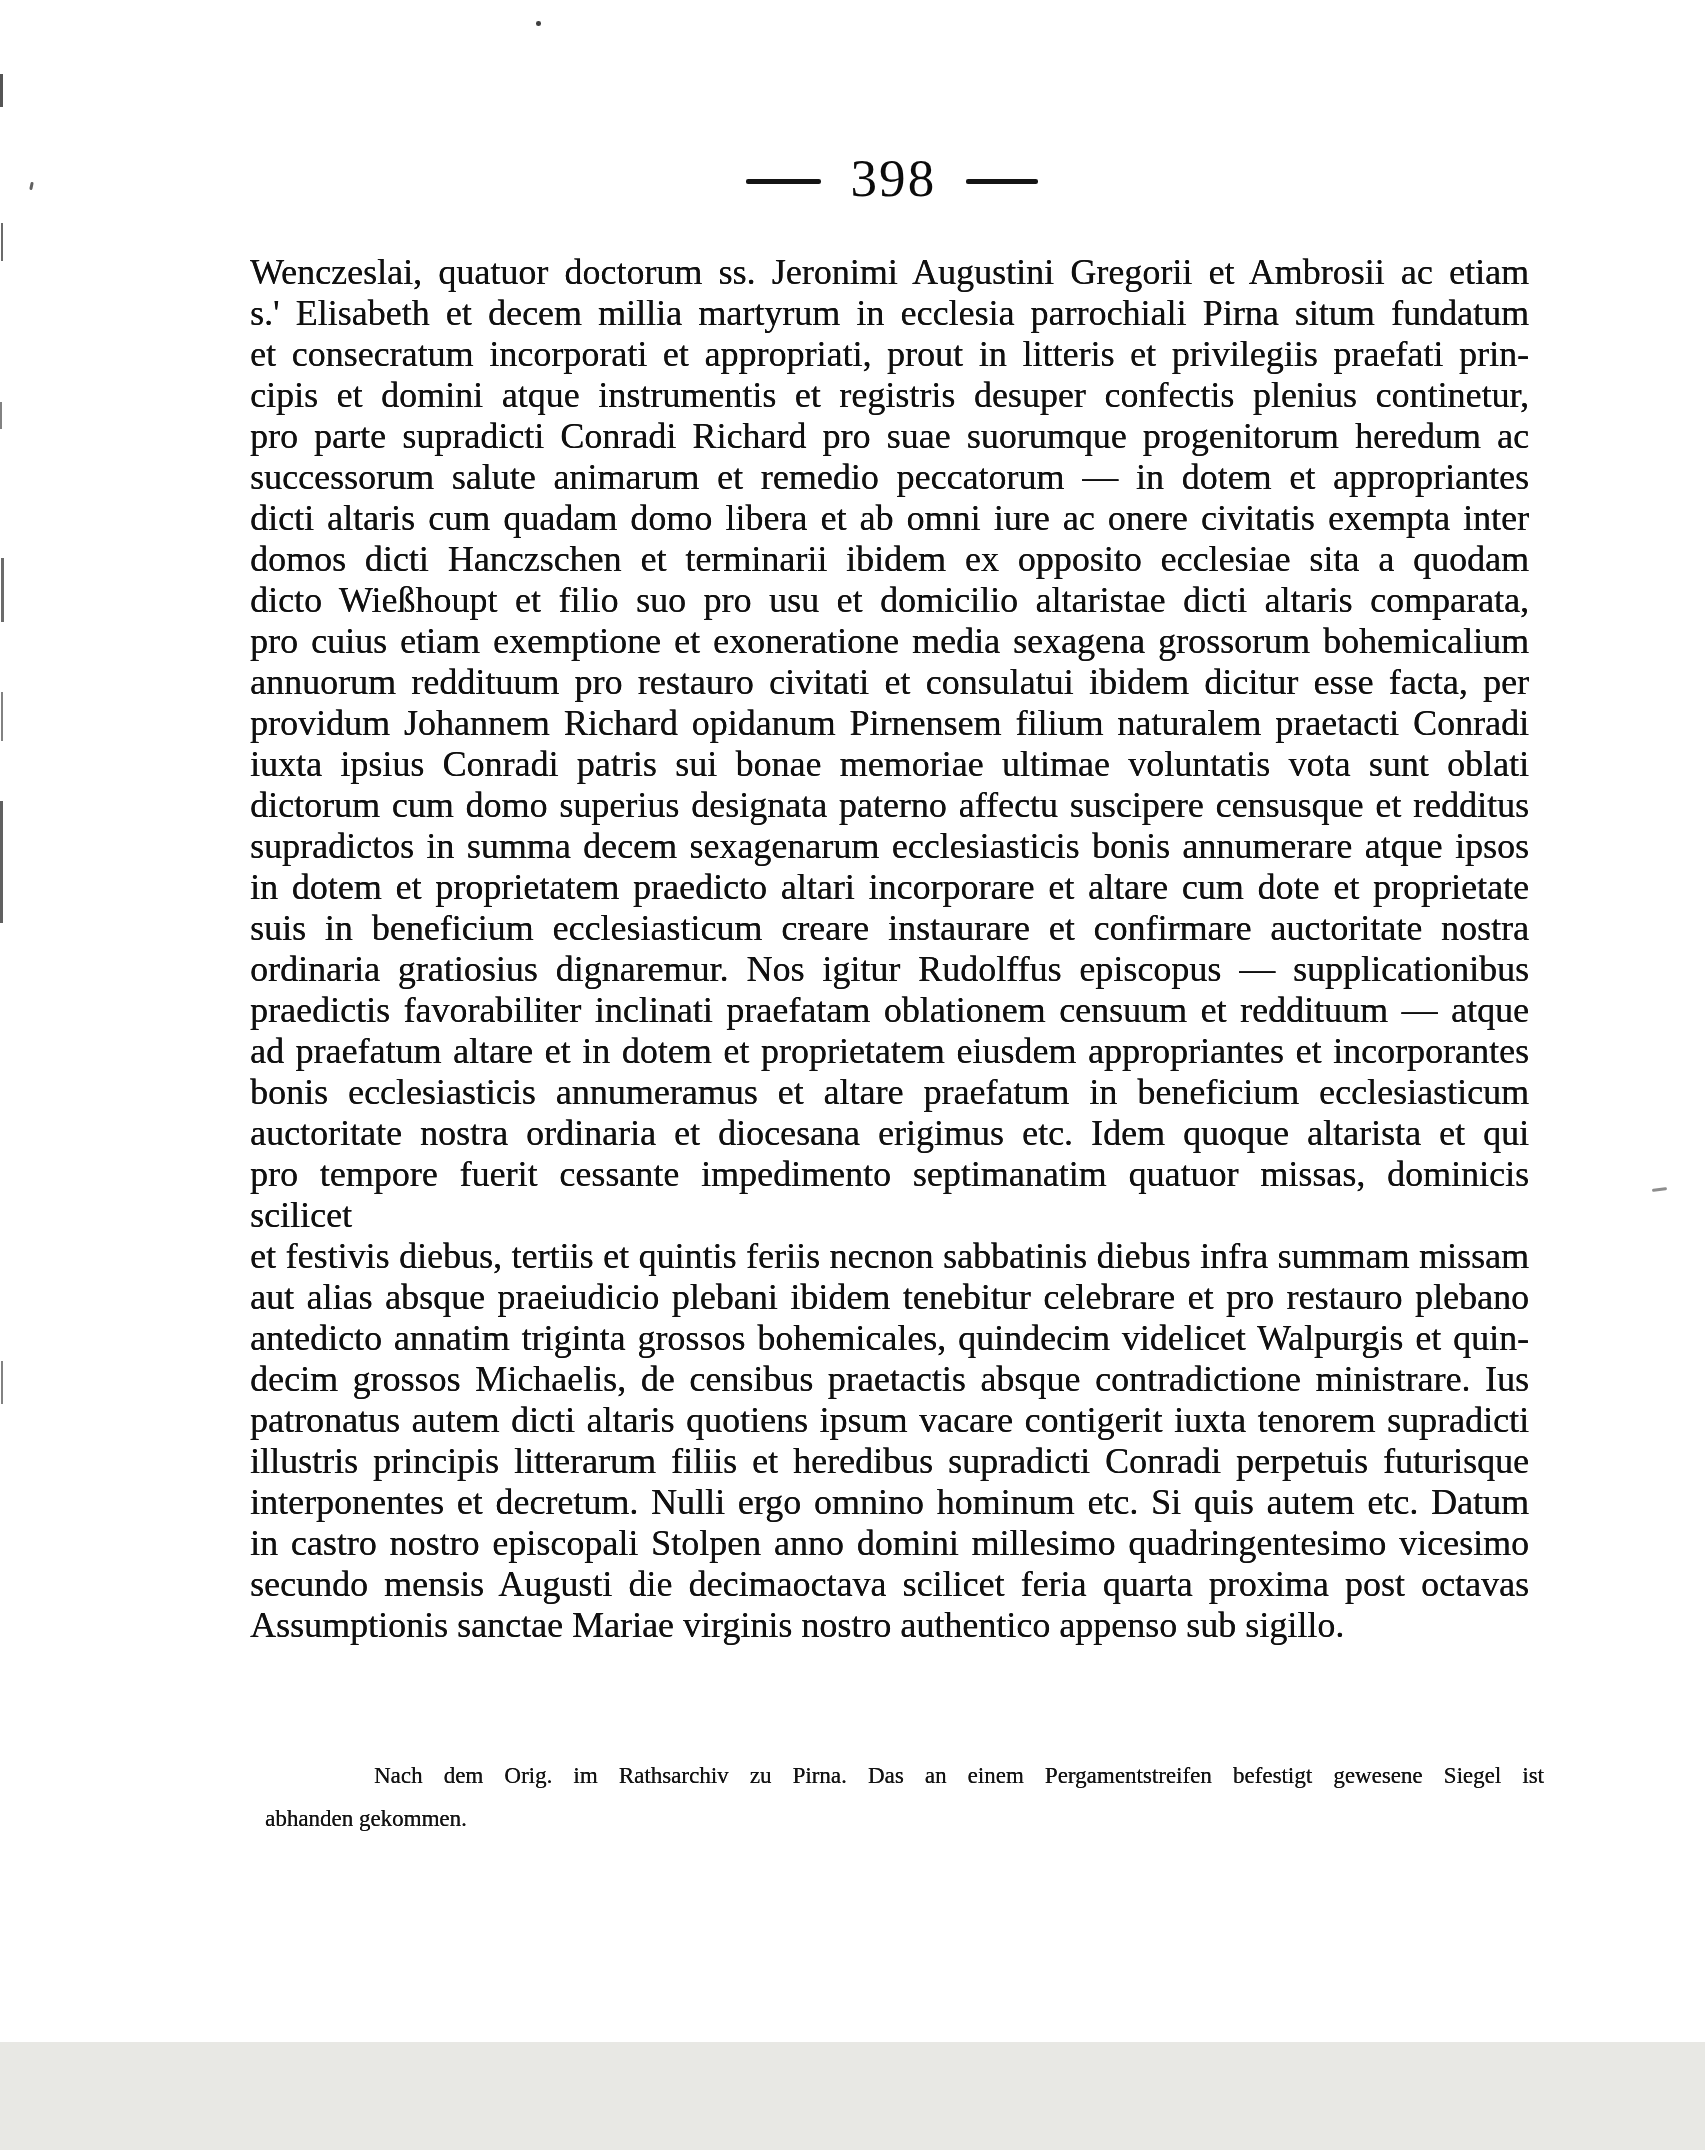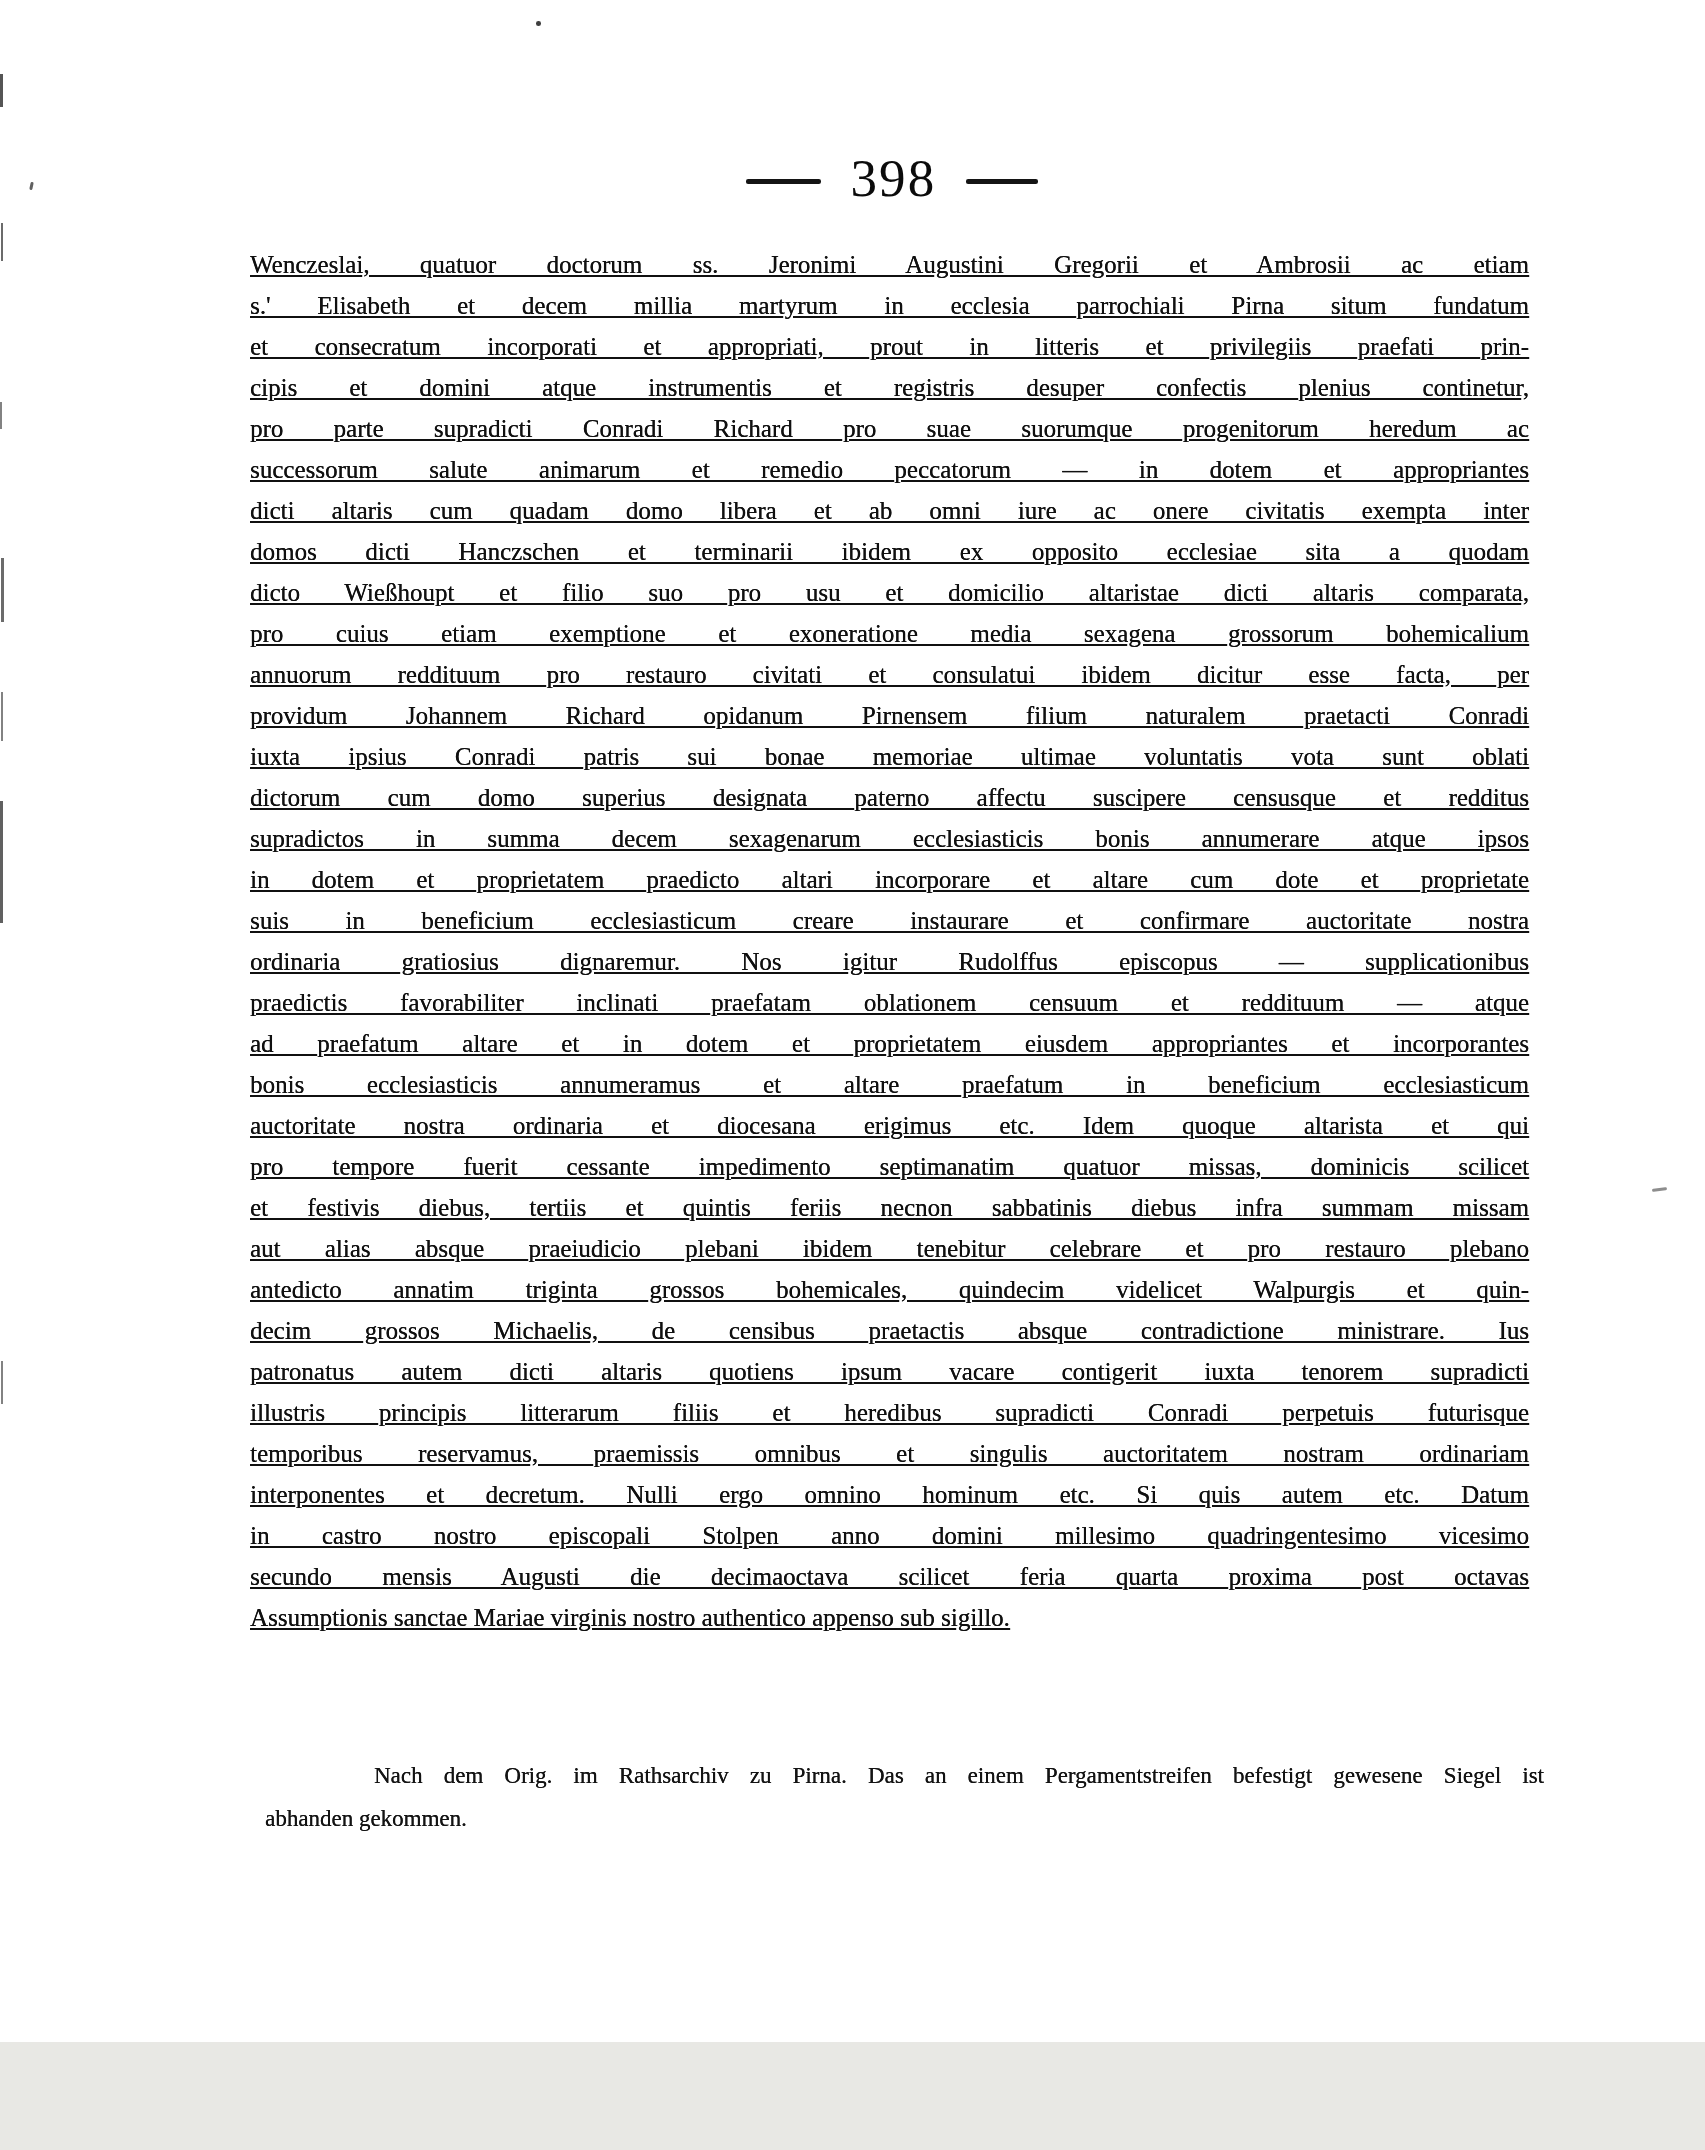--- a/index.html
+++ b/index.html
@@ -37,27 +37,26 @@
     height: 4.7px;
     background: #141414;
     border-radius: 2.1px;
     margin-top: 7.4px;
   }
   .head-rule.right { width: 72px; }
   
   .body-text {
     position: absolute;
     left: 250px;
-    top: 244px;
+    top: 252px;
     width: 1279px;
-    font-size: 25px;
+    font-size: 36px;
     line-height: 41px;
     text-shadow: 0.2px 0 0 currentColor;
     color: #101010;
-    text-decoration: underline;
   }
   .body-line {
     text-align: justify;
     text-align-last: justify;
     white-space: normal;
   }
   .body-line:last-child {
     text-align-last: left;
   }
   
@@ -129,21 +128,20 @@
       <div class="body-line">ad praefatum altare et in dotem et proprietatem eiusdem appropriantes et incorporantes</div>
       <div class="body-line">bonis ecclesiasticis annumeramus et altare praefatum in beneficium ecclesiasticum</div>
       <div class="body-line">auctoritate nostra ordinaria et diocesana erigimus etc. Idem quoque altarista et qui</div>
       <div class="body-line">pro tempore fuerit cessante impedimento septimanatim quatuor missas, dominicis scilicet</div>
       <div class="body-line">et festivis diebus, tertiis et quintis feriis necnon sabbatinis diebus infra summam missam</div>
       <div class="body-line">aut alias absque praeiudicio plebani ibidem tenebitur celebrare et pro restauro plebano</div>
       <div class="body-line">antedicto annatim triginta grossos bohemicales, quindecim videlicet Walpurgis et quin-</div>
       <div class="body-line">decim grossos Michaelis, de censibus praetactis absque contradictione ministrare. Ius</div>
       <div class="body-line">patronatus autem dicti altaris quotiens ipsum vacare contigerit iuxta tenorem supradicti</div>
       <div class="body-line">illustris principis litterarum filiis et heredibus supradicti Conradi perpetuis futurisque</div>
-      <div class="body-line">temporibus reservamus, praemissis omnibus et singulis auctoritatem nostram ordinariam</div>
       <div class="body-line">interponentes et decretum.  Nulli ergo omnino hominum etc.  Si quis autem etc.  Datum</div>
       <div class="body-line">in castro nostro episcopali Stolpen anno domini millesimo quadringentesimo vicesimo</div>
       <div class="body-line">secundo mensis Augusti die decimaoctava scilicet feria quarta proxima post octavas</div>
       <div class="body-line">Assumptionis sanctae Mariae virginis nostro authentico appenso sub sigillo.</div>
     </div>
 
   <div class="footnote">
       <div class="footnote-line">Nach dem Orig. im Rathsarchiv zu Pirna.  Das an einem Pergamentstreifen befestigt gewesene Siegel ist</div>
       <div class="footnote-line">abhanden gekommen.</div>
     </div>

